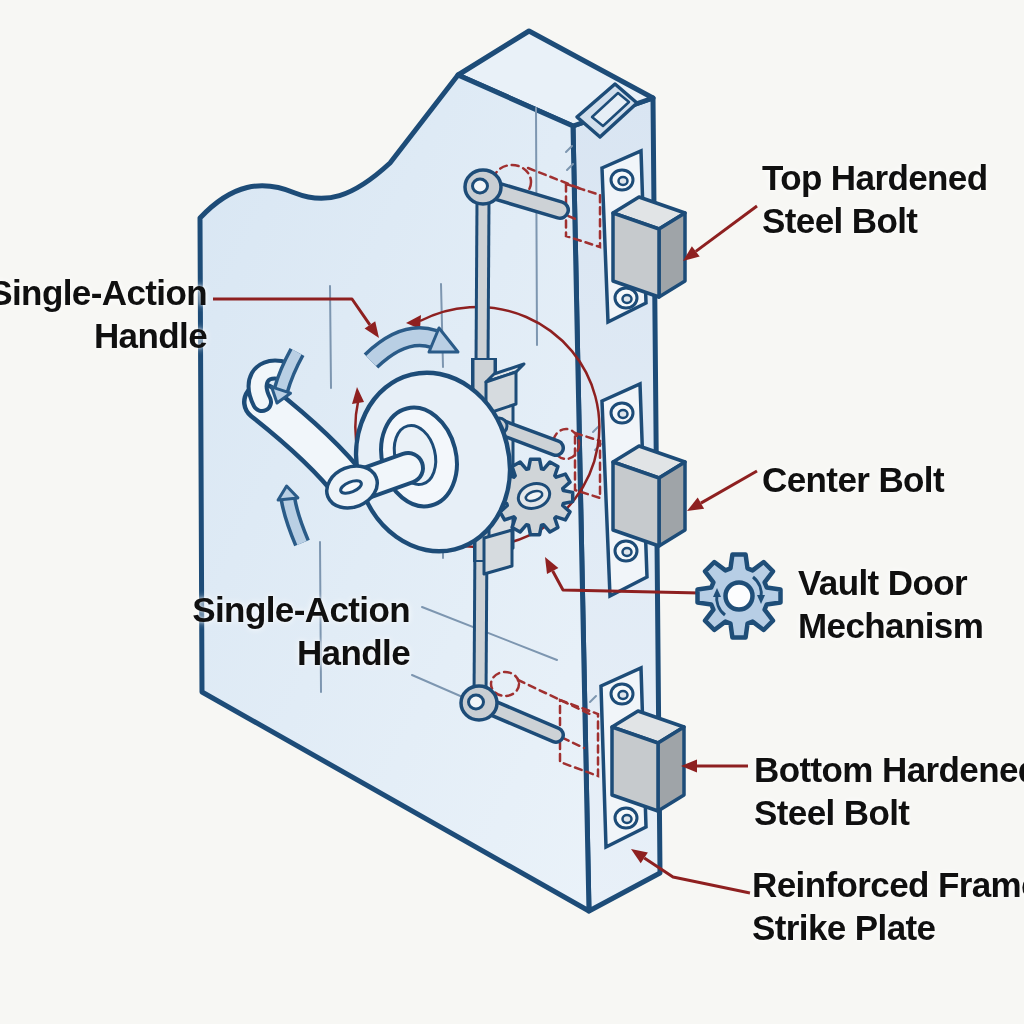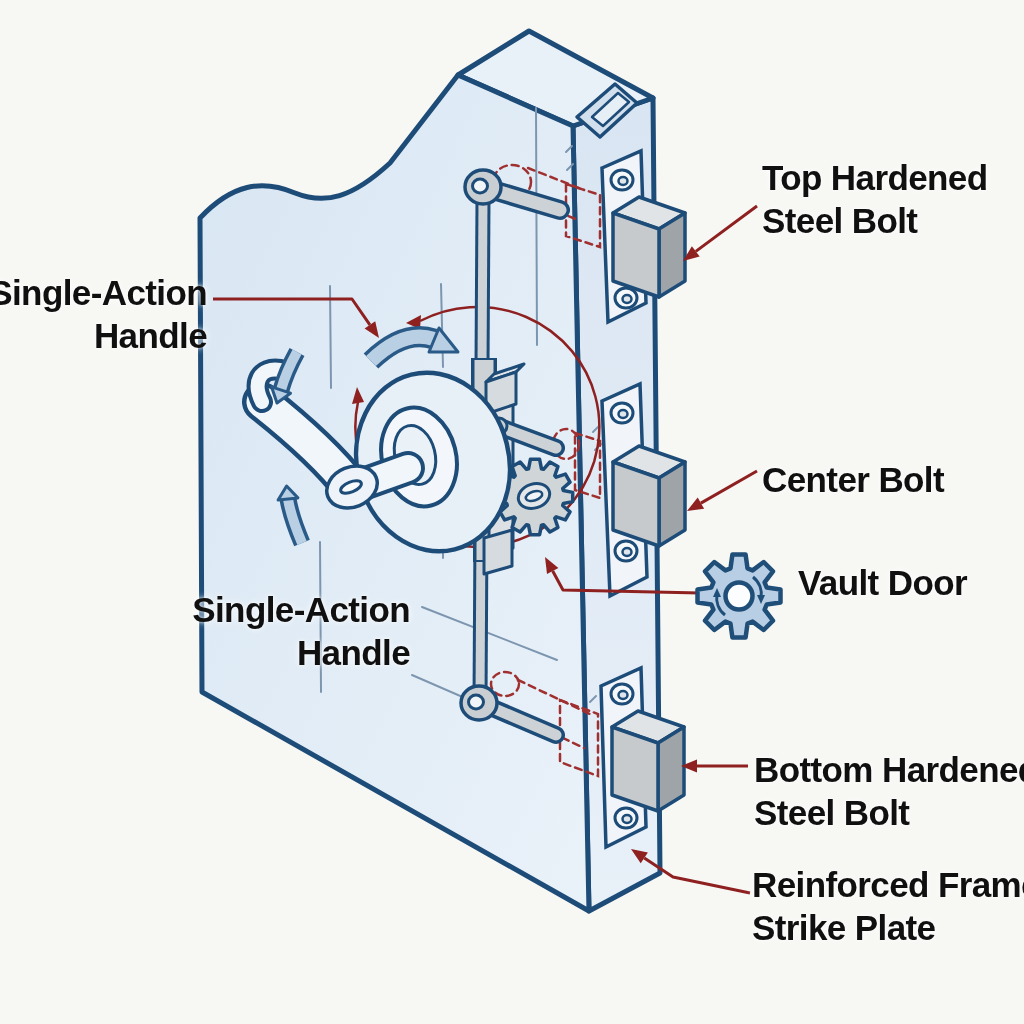--- a/index.html
+++ b/index.html
@@ -268,20 +268,21 @@
   <div>Top Hardened</div>
   <div>Steel Bolt</div>
 </div>
 
 <div class="label label-center-bolt">
   <div>Center Bolt</div>
 </div>
 
 <div class="label label-mechanism">
   <div>Vault Door</div>
+  <div>Mechanism</div>
 </div>
 
 <div class="label label-bottom-bolt">
   <div>Bottom Hardened</div>
   <div>Steel Bolt</div>
 </div>
 
 <div class="label label-strike-plate">
   <div>Reinforced Frame</div>
   <div>Strike Plate</div>

